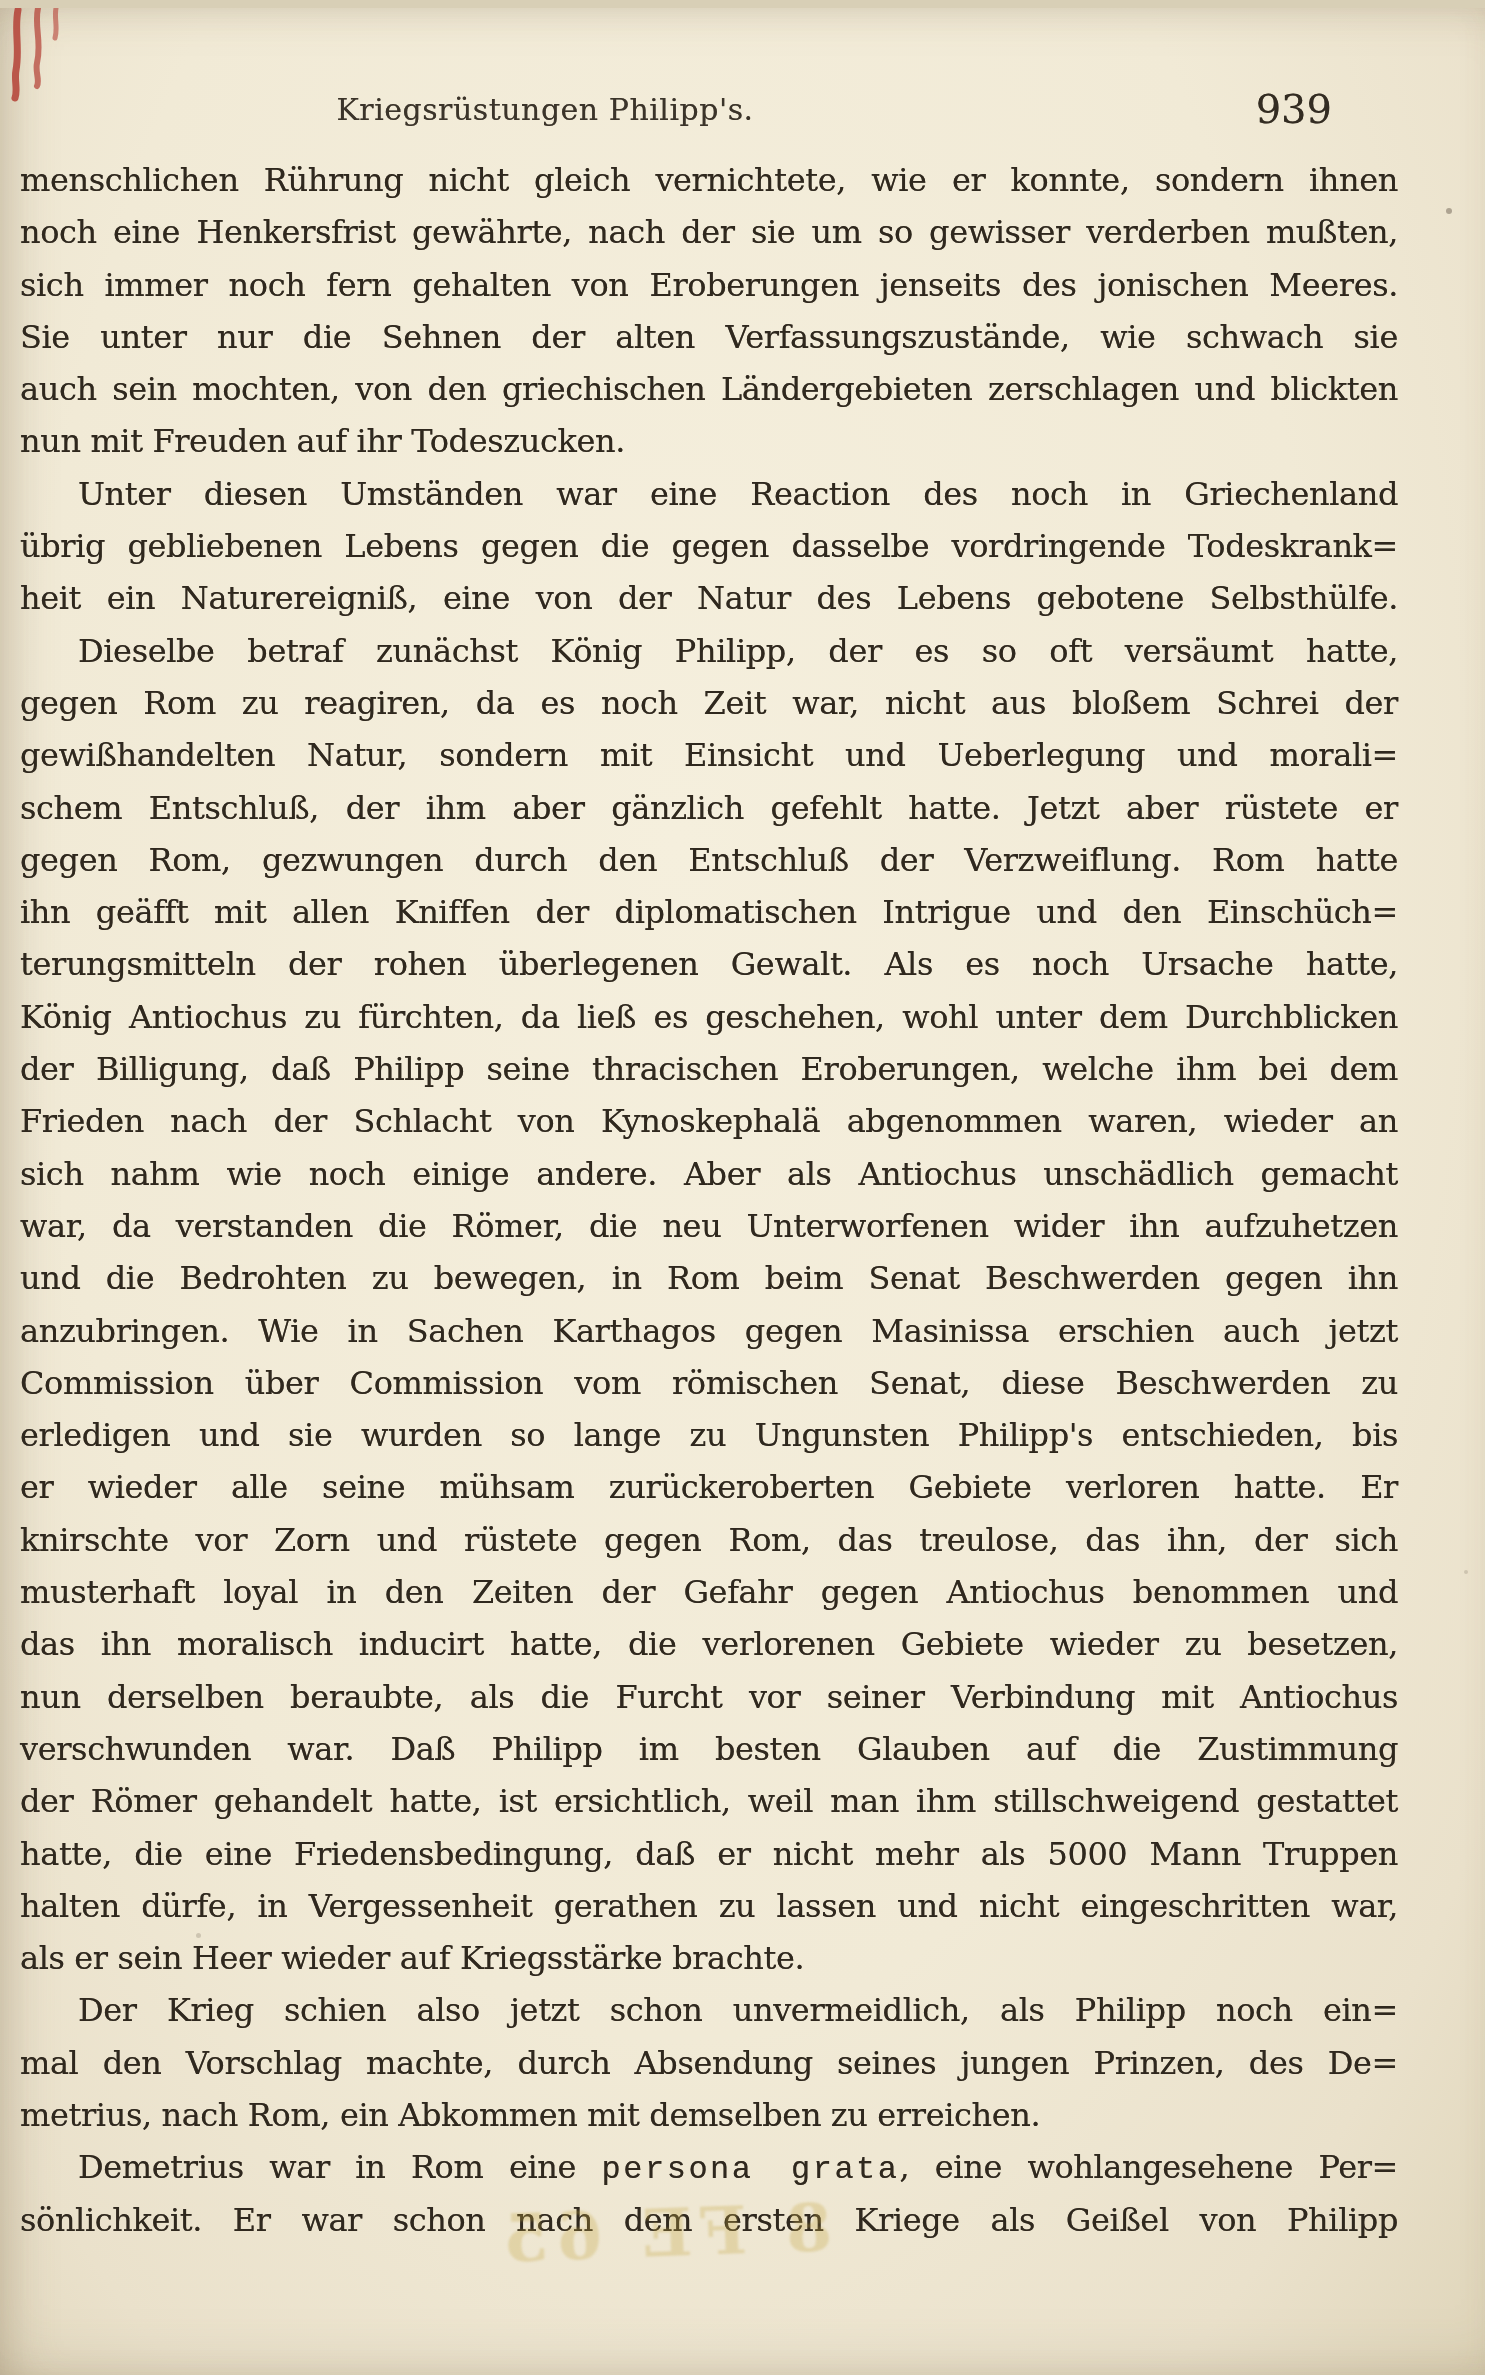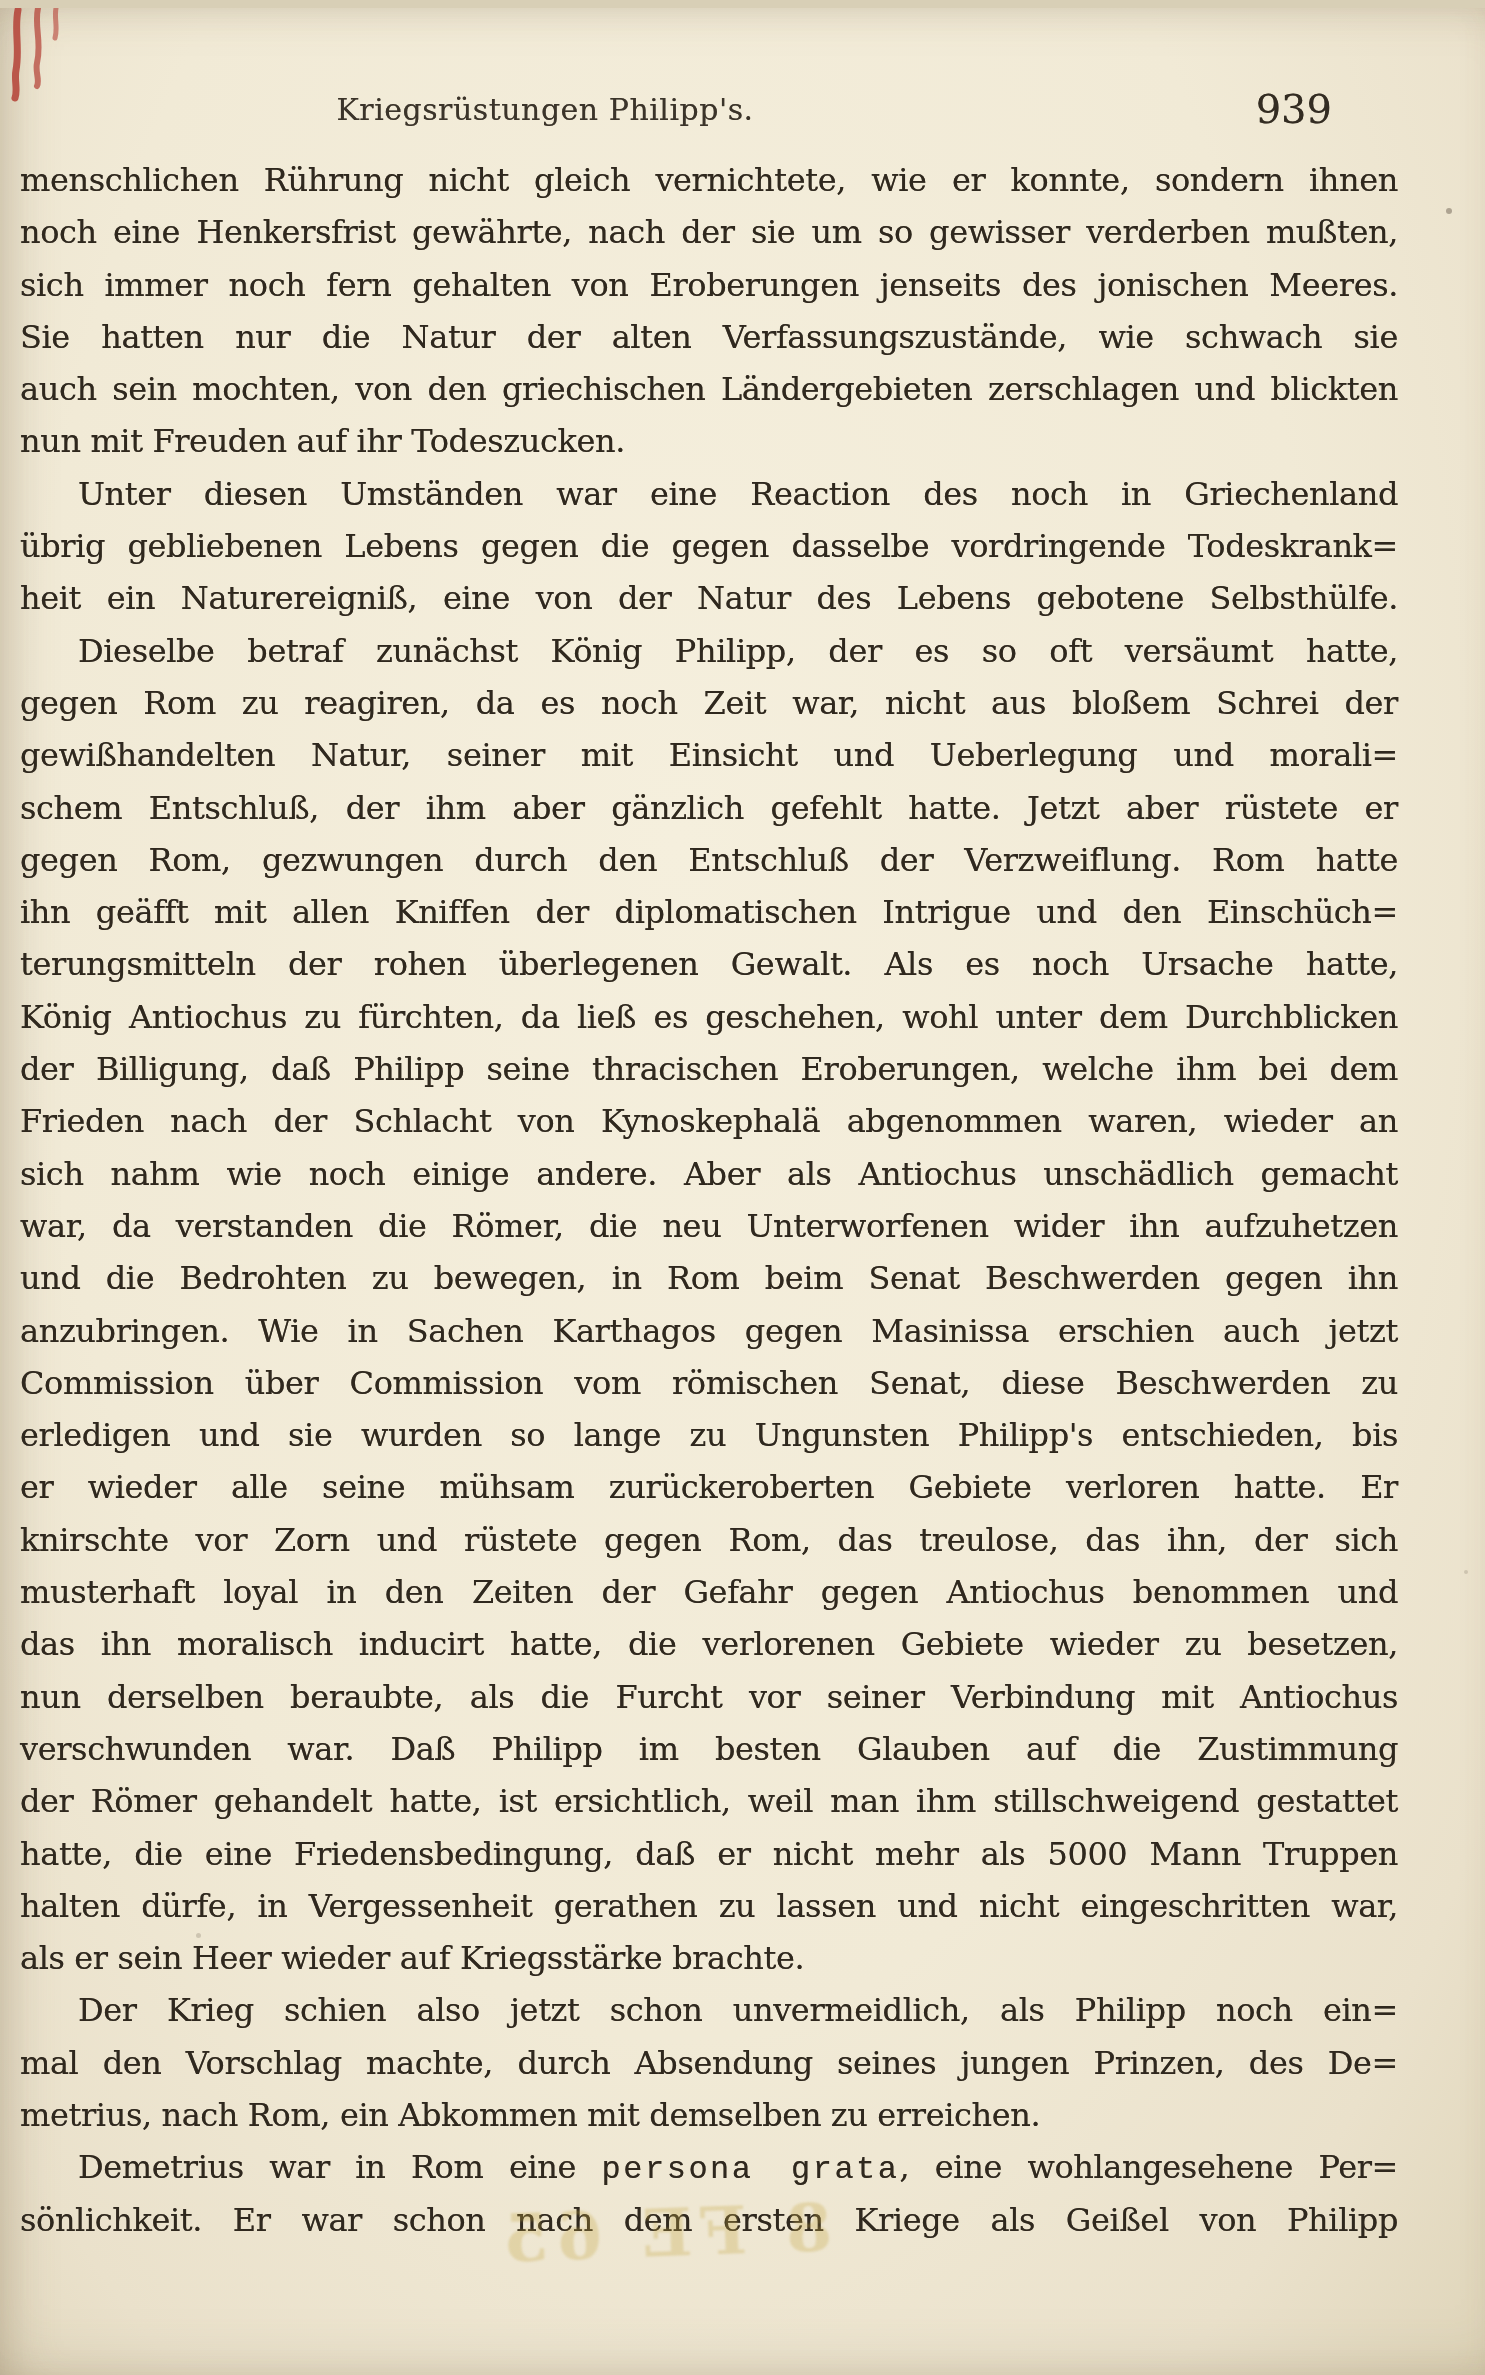--- a/index.html
+++ b/index.html
@@ -80,29 +80,29 @@
 
   <div class="running-head">
     <div class="title">Kriegsrüstungen Philipp's.</div>
     <div class="pageno">939</div>
   </div>
 
   <div class="body-text" id="body-text">
       <div class="line">menschlichen Rührung nicht gleich vernichtete, wie er konnte, sondern ihnen</div>
       <div class="line">noch eine Henkersfrist gewährte, nach der sie um so gewisser verderben mußten,</div>
       <div class="line">sich immer noch fern gehalten von Eroberungen jenseits des jonischen Meeres.</div>
-      <div class="line">Sie hatten nur die Natur der alten Verfassungszustände, wie schwach sie</div>
+      <div class="line">Sie unter nur die Sehnen der alten Verfassungszustände, wie schwach sie</div>
       <div class="line">auch sein mochten, von den griechischen Ländergebieten zerschlagen und blickten</div>
       <div class="line short">nun mit Freuden auf ihr Todeszucken.</div>
       <div class="line indent">Unter diesen Umständen war eine Reaction des noch in Griechenland</div>
       <div class="line">übrig gebliebenen Lebens gegen die gegen dasselbe vordringende Todeskrank=</div>
       <div class="line">heit ein Naturereigniß, eine von der Natur des Lebens gebotene Selbsthülfe.</div>
       <div class="line indent">Dieselbe betraf zunächst König Philipp, der es so oft versäumt hatte,</div>
       <div class="line">gegen Rom zu reagiren, da es noch Zeit war, nicht aus bloßem Schrei der</div>
-      <div class="line">gewißhandelten Natur, seiner mit Einsicht und Ueberlegung und morali=</div>
+      <div class="line">gewißhandelten Natur, sondern mit Einsicht und Ueberlegung und morali=</div>
       <div class="line">schem Entschluß, der ihm aber gänzlich gefehlt hatte.  Jetzt aber rüstete er</div>
       <div class="line">gegen Rom, gezwungen durch den Entschluß der Verzweiflung.  Rom hatte</div>
       <div class="line">ihn geäfft mit allen Kniffen der diplomatischen Intrigue und den Einschüch=</div>
       <div class="line">terungsmitteln der rohen überlegenen Gewalt.  Als es noch Ursache hatte,</div>
       <div class="line">König Antiochus zu fürchten, da ließ es geschehen, wohl unter dem Durchblicken</div>
       <div class="line">der Billigung, daß Philipp seine thracischen Eroberungen, welche ihm bei dem</div>
       <div class="line">Frieden nach der Schlacht von Kynoskephalä abgenommen waren, wieder an</div>
       <div class="line">sich nahm wie noch einige andere.  Aber als Antiochus unschädlich gemacht</div>
       <div class="line">war, da verstanden die Römer, die neu Unterworfenen wider ihn aufzuhetzen</div>
       <div class="line">und die Bedrohten zu bewegen, in Rom beim Senat Beschwerden gegen ihn</div>

